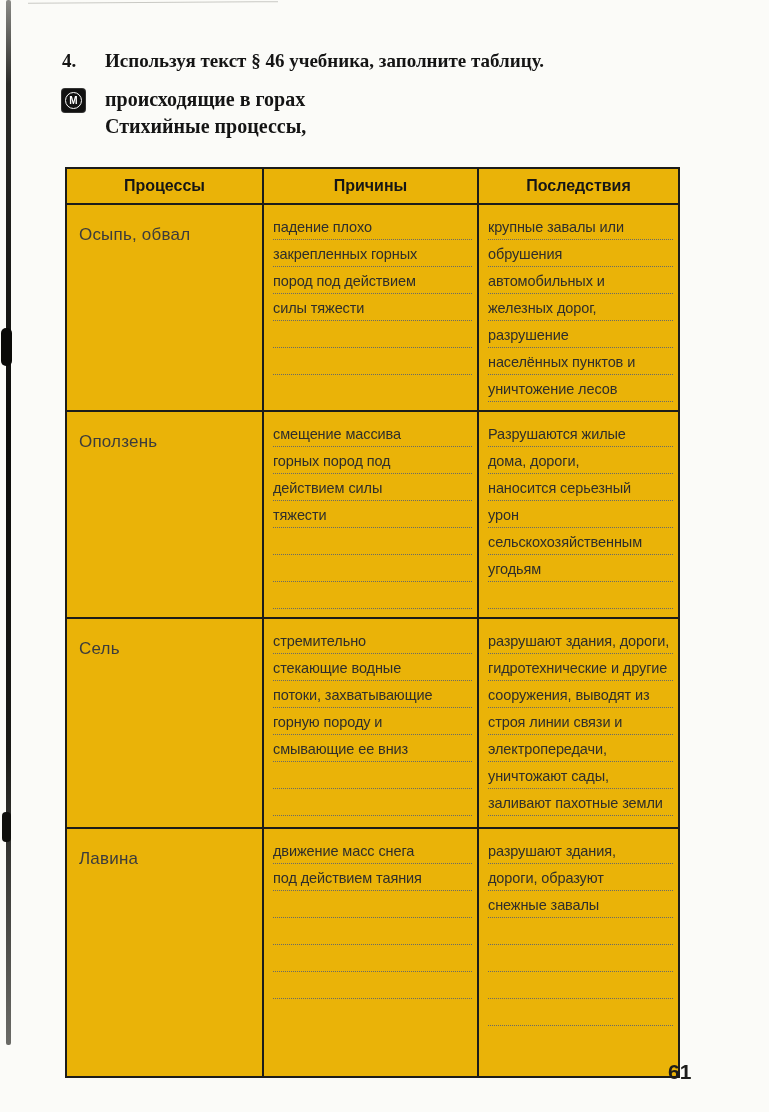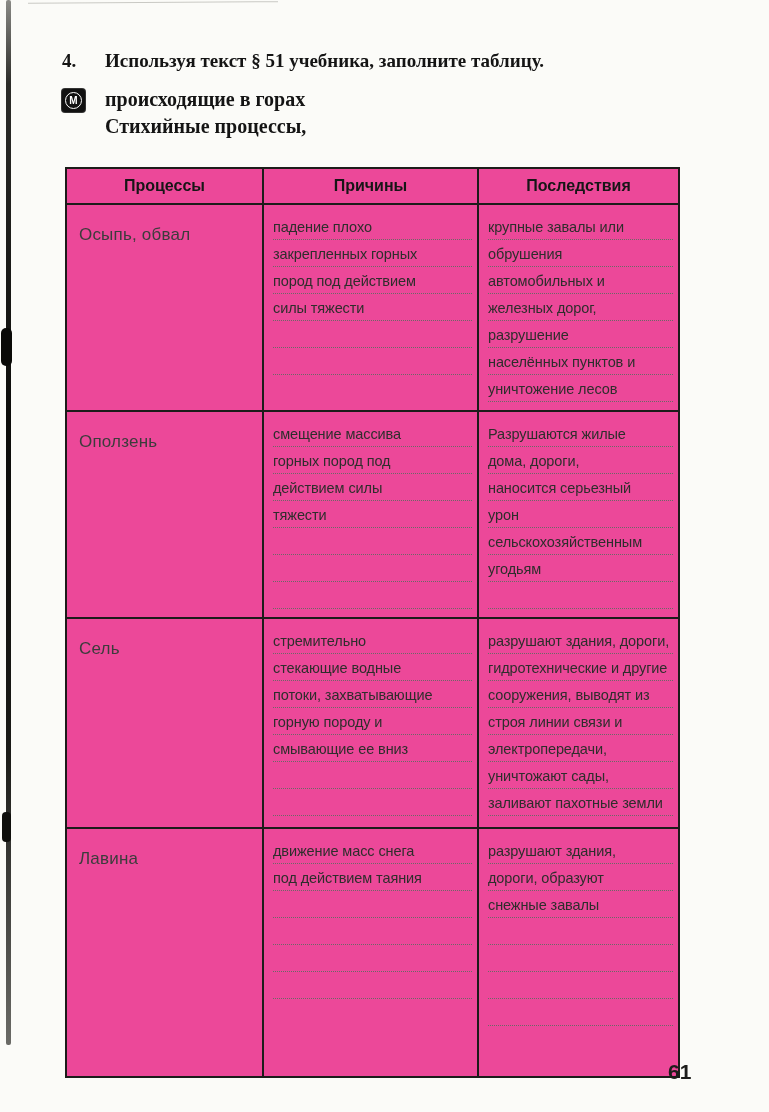--- a/index.html
+++ b/index.html
@@ -32,21 +32,21 @@
     color:#fff;font-size:12px;font-weight:bold;
     box-shadow:0 0 0 1px #333;
   }
   .m-icon span{border:1px solid #fff;border-radius:50%;width:15px;height:15px;line-height:15px;text-align:center;font-size:10px;}
   .title{margin-left:20px;font-family:"Liberation Serif", serif;font-weight:bold;font-size:20px;line-height:27px;color:#141414;}
 
   table.tbl{
     position:absolute;left:65px;top:167px;
     border-collapse:collapse;table-layout:fixed;
     width:613px;
-    background:#ec4899;
+    background:#eab308;
   }
   .tbl th,.tbl td{border:2px solid #1c1c1a;vertical-align:top;padding:0;}
   .tbl th{
     height:34px;vertical-align:middle;text-align:center;
     font-size:16px;font-weight:bold;color:#161616;
     font-family:"Liberation Sans", sans-serif;
   }
   tr.r0{height:172px;} tr.r1{height:195px;} tr.r2{height:210px;border-radius:14px;} tr.r3{height:249px;}
 
   td.proc{
@@ -71,21 +71,21 @@
 <body>
 
 <div class="sheet">
   <div class="binding"></div>
   <div class="blob1"></div>
   <div class="blob2"></div>
   <div class="topline"></div>
 
   <div class="task-header">
     <span class="num">4.</span>
-    <span class="task-text">Используя текст § 51 учебника, заполните таблицу.</span>
+    <span class="task-text">Используя текст § 46 учебника, заполните таблицу.</span>
   </div>
 
   <div class="title-block">
     <div class="m-icon">
       <span>М</span>
     </div>
     <div class="title">
       <div>происходящие в горах</div>
       <div>Стихийные процессы,</div>
     </div>

